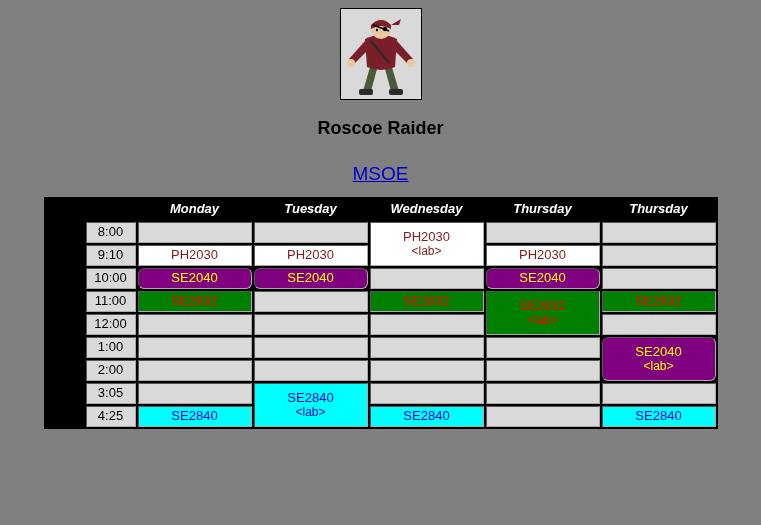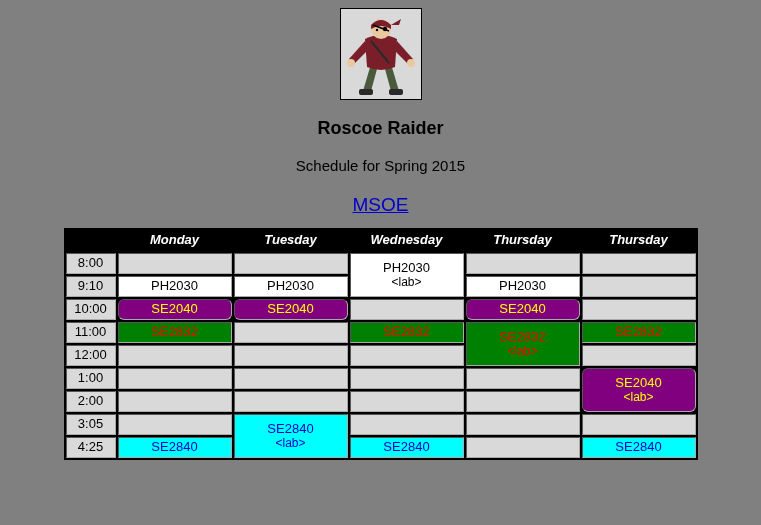--- a/index.html
+++ b/index.html
@@ -41,20 +41,21 @@
     font-size: 19px;
     cursor: pointer;
   }
 
   table.sched {
     border-collapse: separate;
     border-spacing: 2px;
     background: #000;
     margin: 0 auto 20px auto;
     table-layout: fixed;
+    padding-left: 40px;
   }
   table.sched th, table.sched td {
     box-sizing: border-box;
     font-size: 13px;
     text-align: center;
     vertical-align: middle;
     height: 21px;
     padding: 0 2px;
     line-height: 1.15;
   }
@@ -73,21 +74,21 @@
     text-align: right;
     padding-right: 4px;
     border: 1px inset #aaa;
     font-size: 13px;
   }
   td.slot {
     width: 114px;
     background: #d9d9d9;
     border: 1px inset #aaa;
   }
-  td.ph { background:#fff; color:#000000; }
+  td.ph { background:#fff; color:#7f1d1d; }
   td.se2040 { background:#800080; color:#ffff00;border-radius:6px; }
   td.se2832 { background:#008000; color:#ff0000; }
   td.se2840 { background:#00ffff; color:#0000cc; }
   td.lab { font-size:13px; }
   td.lab .c { display:block; }
   td.lab .l { display:block; font-size:12px; }
 </style>
 </head>
 <body>
 
@@ -117,21 +118,20 @@
       <path d="M50 16 L60 10 L58 16 Z" fill="#7a1f2a"></path>
 
       <line x1="32" y1="16" x2="48" y2="22" stroke="#000" stroke-width="1.5"></line>
       <circle cx="44" cy="20" r="2.2" fill="#000"></circle>
 
       <circle cx="36" cy="21" r="1.2" fill="#000"></circle>
     </svg>
   </div>
 
   <div class="title">Roscoe Raider</div>
-  <div class="subtitle">Schedule for Spring 2015</div>
   <a class="link">MSOE</a>
 
   <table class="sched">
     <tbody>
         <tr>
       <th class="corner"></th>
       <th class="day">Monday</th>
       <th class="day">Tuesday</th>
       <th class="day">Wednesday</th>
       <th class="day">Thursday</th>

